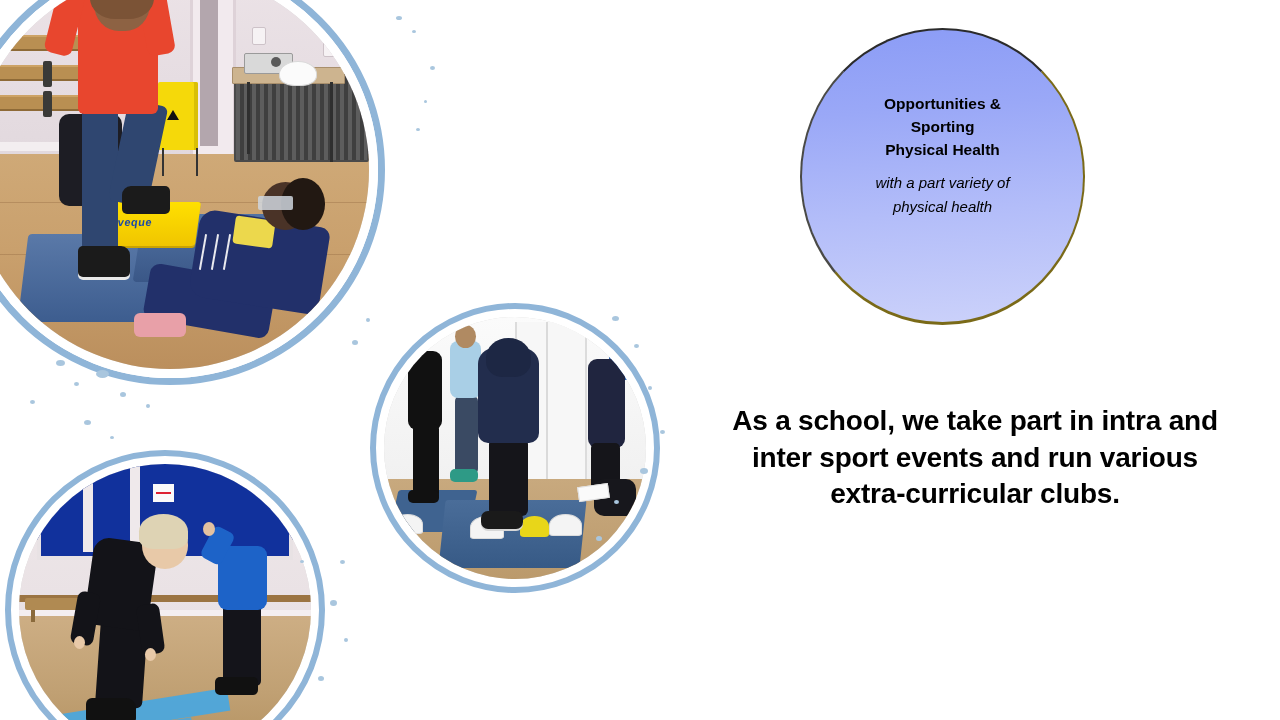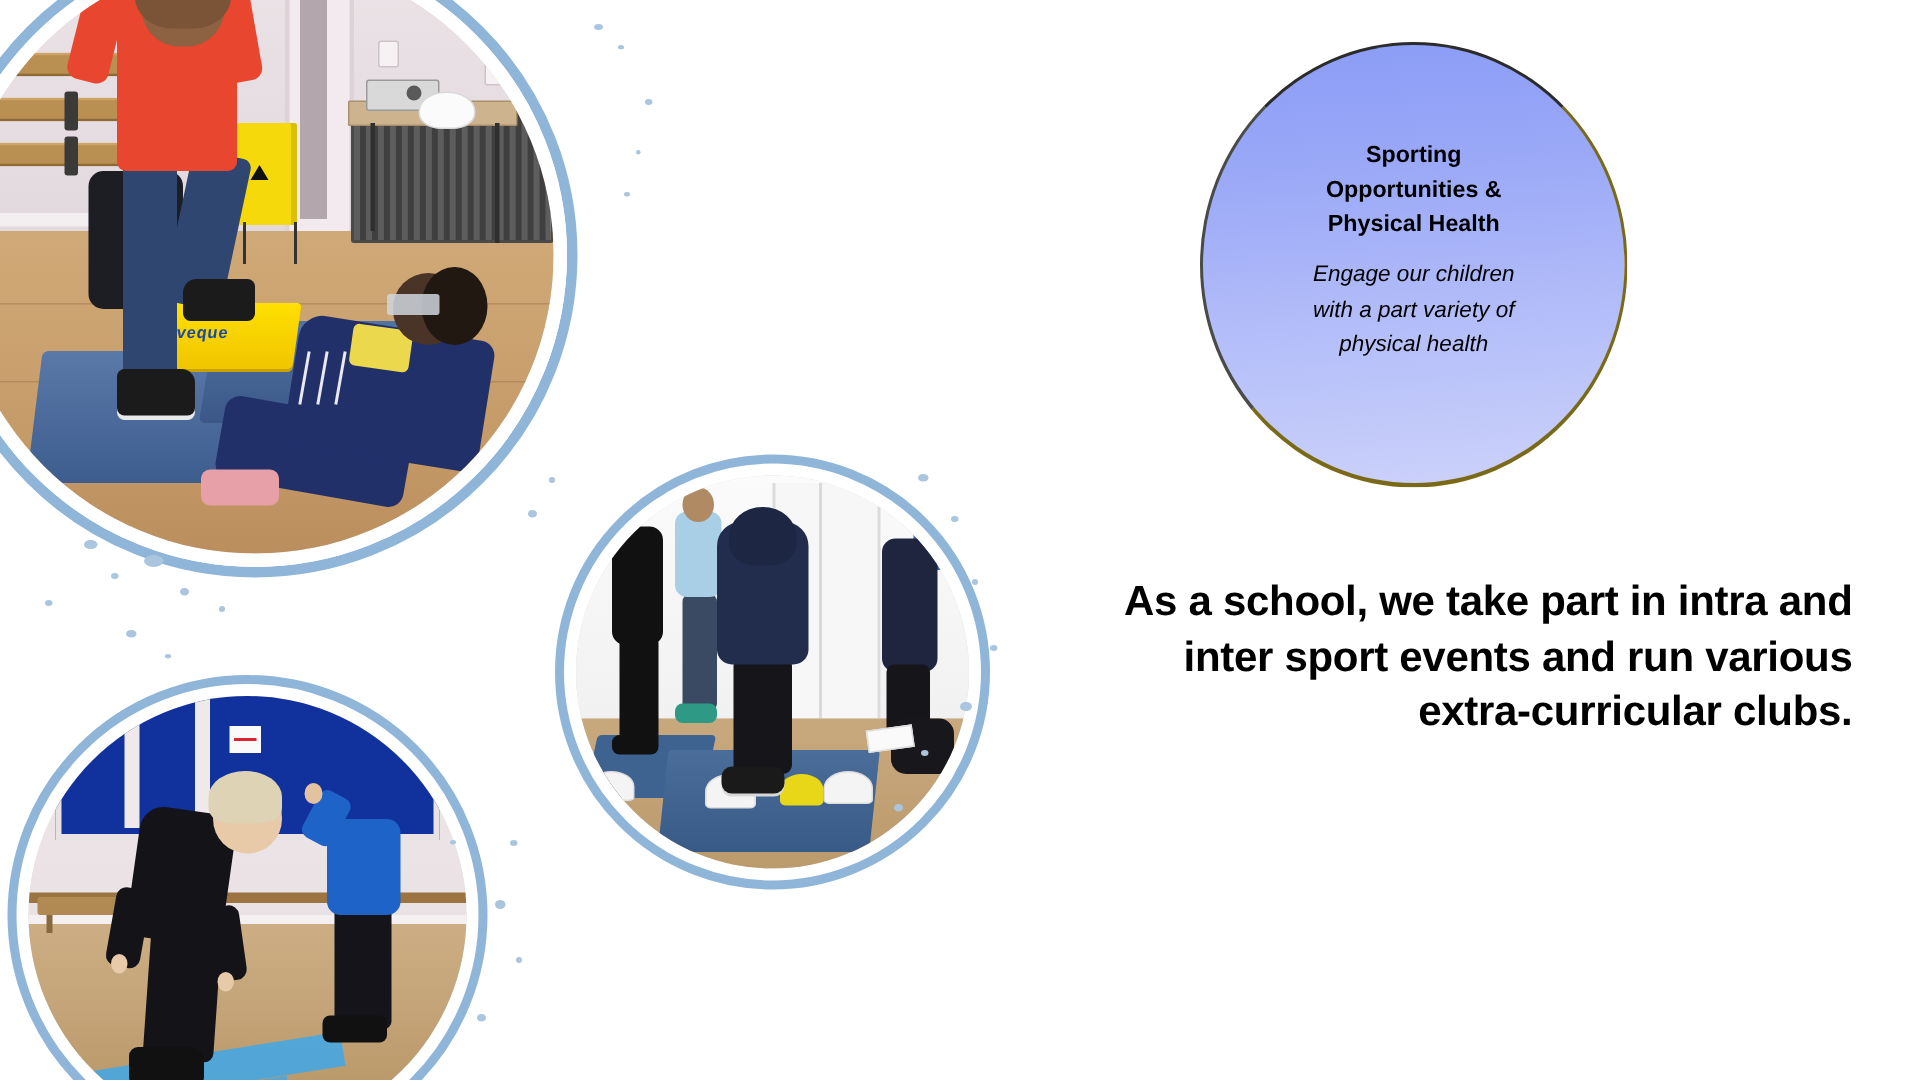--- a/index.html
+++ b/index.html
@@ -251,21 +251,21 @@
     font-style:italic;font-size:15px;line-height:23.5px;color:#000;
     text-align:center;width:215px;margin-top:10px;
   }
 
   #body-text{position:absolute;left:715px;top:372px;width:520px;text-align:center;}
   .para{
     font-family:"Liberation Sans","DejaVu Sans",sans-serif;
     font-weight:bold;color:#000;font-size:28px;line-height:36.5px;
     letter-spacing:-.2px;text-align:center;margin:0;
   }
-  #para2{margin-top:11px;text-align:right;}
+  #para2{margin-top:31px;}
 </style>
 </head>
 <body>
 
 <div id="slide">
 
   <div class="collage">
 
     <div class="photo-frame" id="photo1">
       <div class="ring-blue"></div>
@@ -426,26 +426,25 @@
     <div class="speck" style="left:596px;top:536px;width:6px;height:5px;"></div>
     <div class="speck" style="left:340px;top:560px;width:5px;height:4px;"></div>
     <div class="speck" style="left:330px;top:600px;width:7px;height:6px;"></div>
     <div class="speck" style="left:344px;top:638px;width:4px;height:4px;"></div>
     <div class="speck" style="left:318px;top:676px;width:6px;height:5px;"></div>
     <div class="speck" style="left:300px;top:560px;width:4px;height:3px;"></div>
   </div>
 
   <div id="badge-circle">
     <div id="badge-title">
+      <div>Opportunities &amp;</div>
       <div>Sporting</div>
-      <div>Opportunities &amp;</div>
       <div>Physical Health</div>
     </div>
     <div id="badge-sub">
-      <div>Engage our children</div>
       <div>with a part variety of</div>
       <div>physical health</div>
     </div>
   </div>
 
   <div id="body-text">
     <p class="para" id="para2">As a school, we take part in intra and inter sport events and run various extra-curricular clubs.</p>
   </div>
 
 </div>

